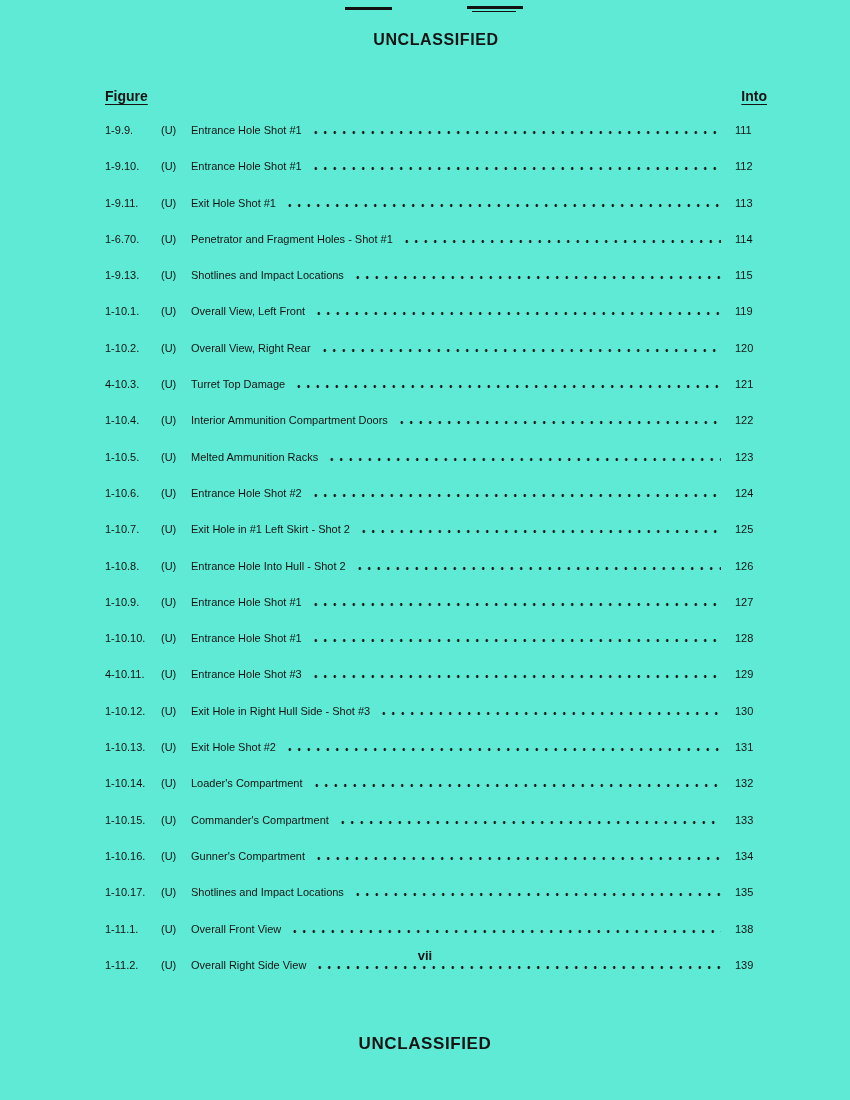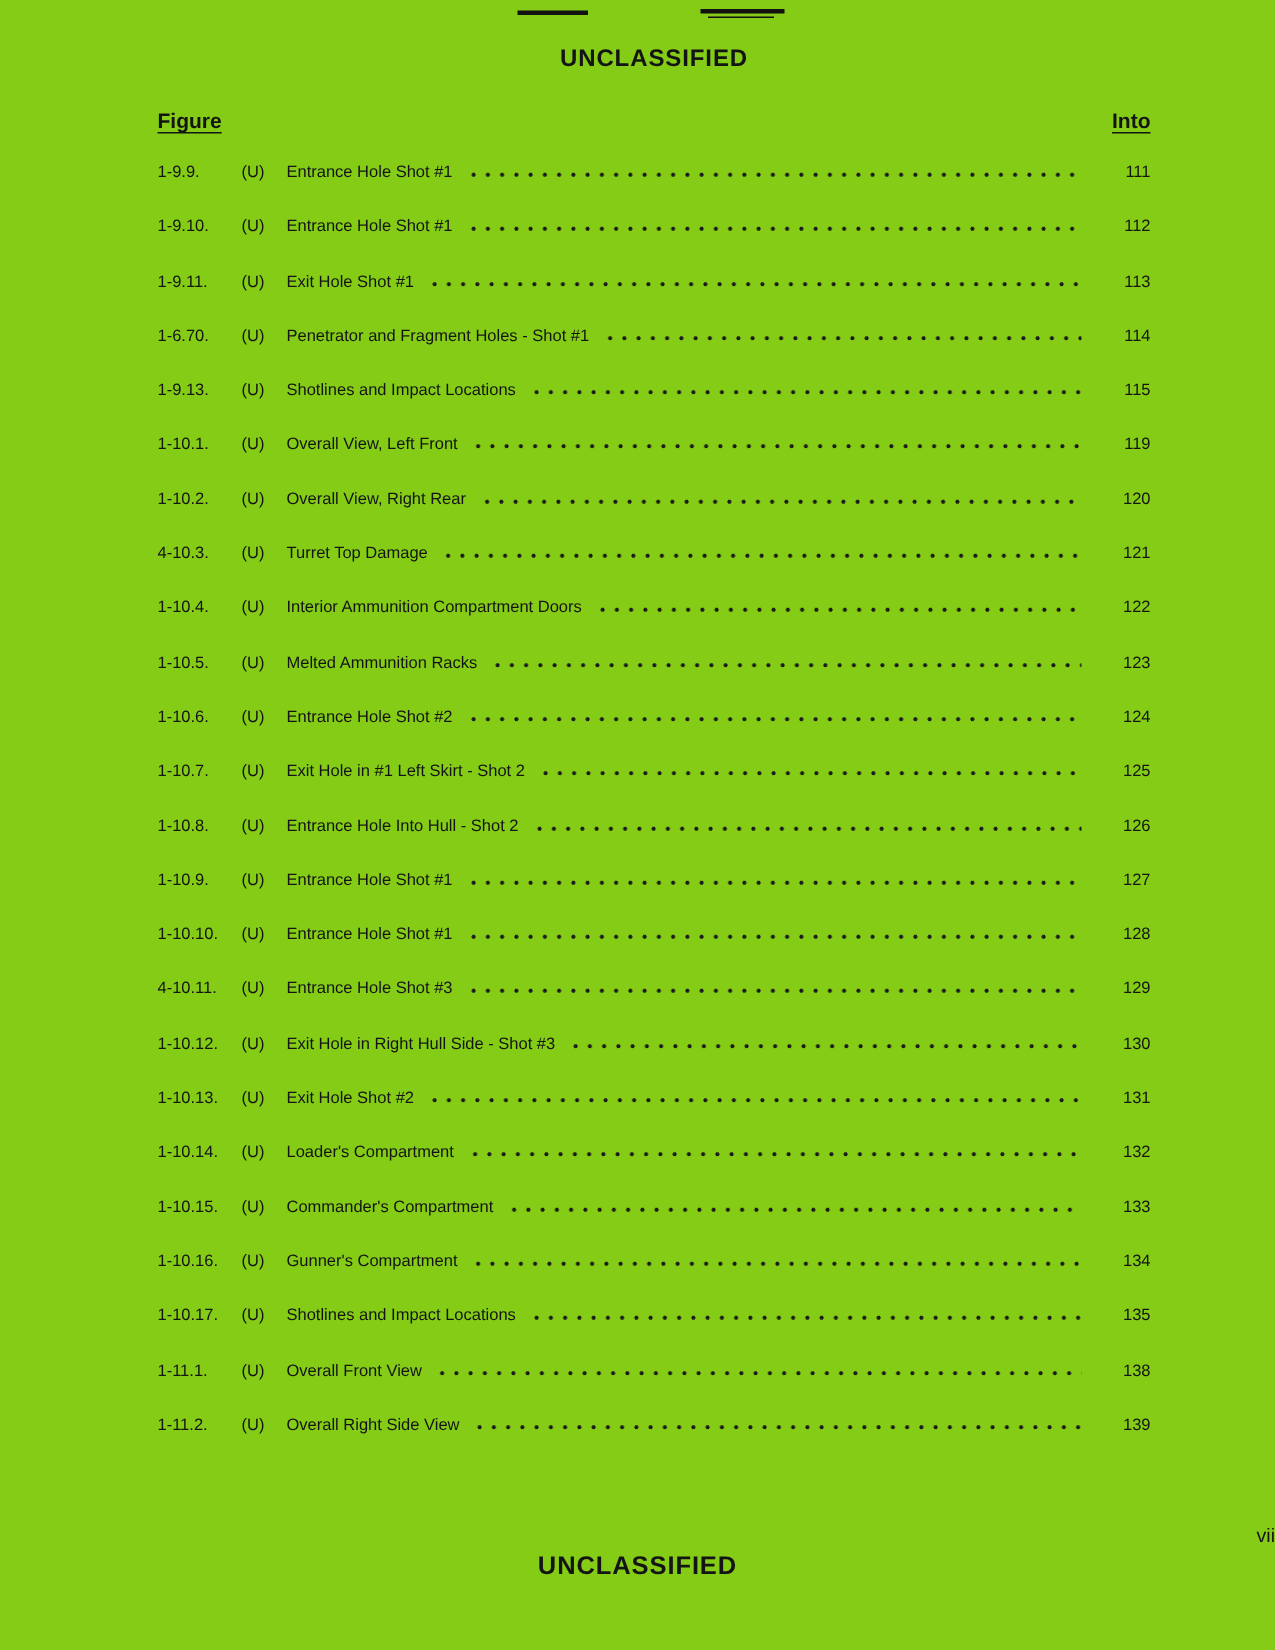--- a/index.html
+++ b/index.html
@@ -1,21 +1,21 @@
 <!DOCTYPE html>
 <html><head>
 <meta charset="utf-8">
 <style>
   html, body { margin: 0; padding: 0; background: #e8e8e8; }
   .page {
     position: relative;
     width: 850px;
     height: 1100px;
     margin: 0 auto;
-    background: #84cc16;
+    background: #5eead4;
     font-family: "Liberation Sans", sans-serif;
     color: #141414;
     overflow: hidden;
   }
   .scan-mark { position: absolute; background: #111; }
   .mark1 { left: 345px; top: 7px;  width: 47px; height: 3px; }
   .mark2 { left: 467px; top: 6px;  width: 56px; height: 3px; }
   .mark3 { left: 472px; top: 11px; width: 44px; height: 1px; }
 
   .class-top {
@@ -23,21 +23,21 @@
     top: 31px; left: 0; right: 0;
     text-align: center;
     font-size: 16px;
     font-weight: bold;
     letter-spacing: 0.6px;
     padding-left: 22px; 
   }
 
   .toc {
     position: absolute;
-    top: 72px;
+    top: 88px;
     left: 105px;
     right: 83px;
   }
   .toc-head {
     display: flex;
     justify-content: space-between;
     align-items: baseline;
     font-size: 14px;
     font-weight: bold;
     margin-bottom: 17px;
@@ -58,27 +58,28 @@
   .dots {
     flex: 1 1 auto;
     height: 13px;
     margin-right: 14px;
     background-image: radial-gradient(circle, #1a1a1a 1.15px, rgba(0,0,0,0) 1.55px);
     background-size: 9.5px 13px;
     background-repeat: repeat-x;
     background-position: 2px 5px;
     min-width: 20px;
   }
-  .pg { flex: 0 0 32px; text-align: right; }
+  .pg { flex: 0 0 32px; text-align: left; }
 
   .folio {
     position: absolute;
-    top: 1016px; left: 0; right: 0;
-    text-align: right;
+    top: 948px; left: 0; right: 0;
+    text-align: center;
     font-size: 13px;
+    font-weight: bold;
   }
   .class-bottom {
     position: absolute;
     top: 1034px; left: 0; right: 0;
     text-align: center;
     font-size: 17px;
     font-weight: bold;
     letter-spacing: 0.6px;
   }
 </style>

